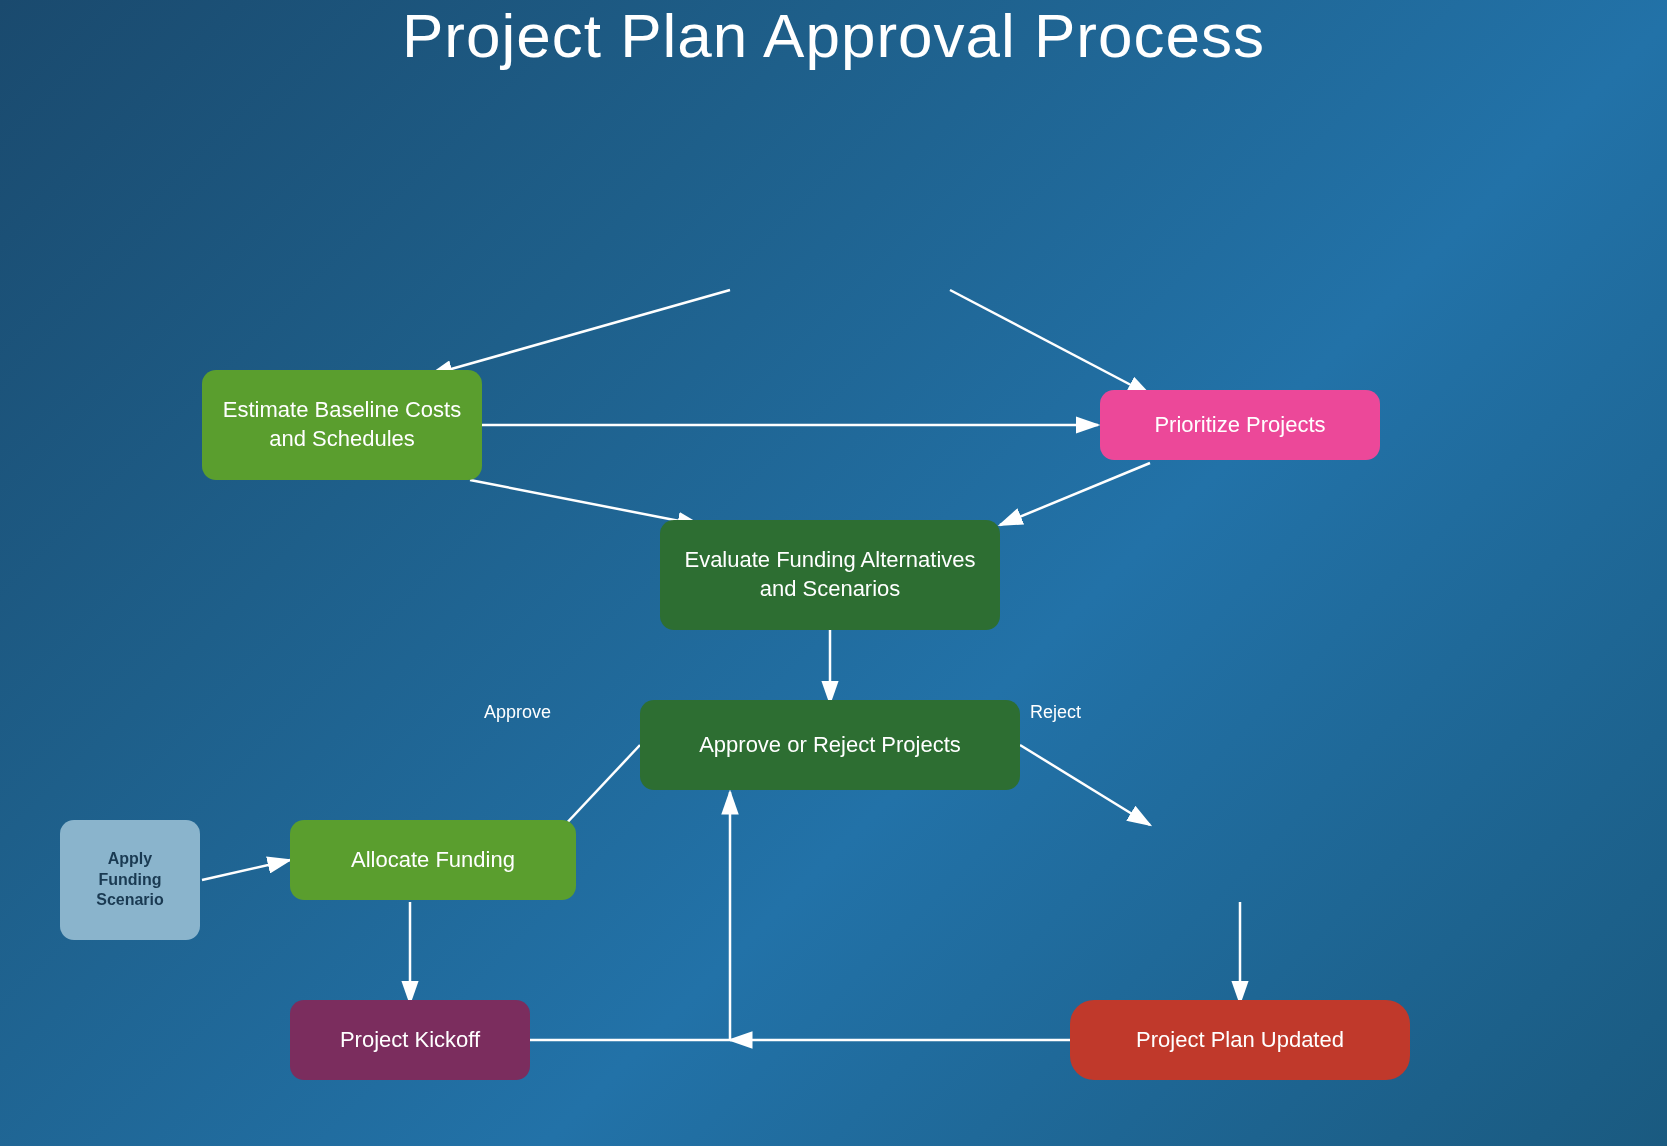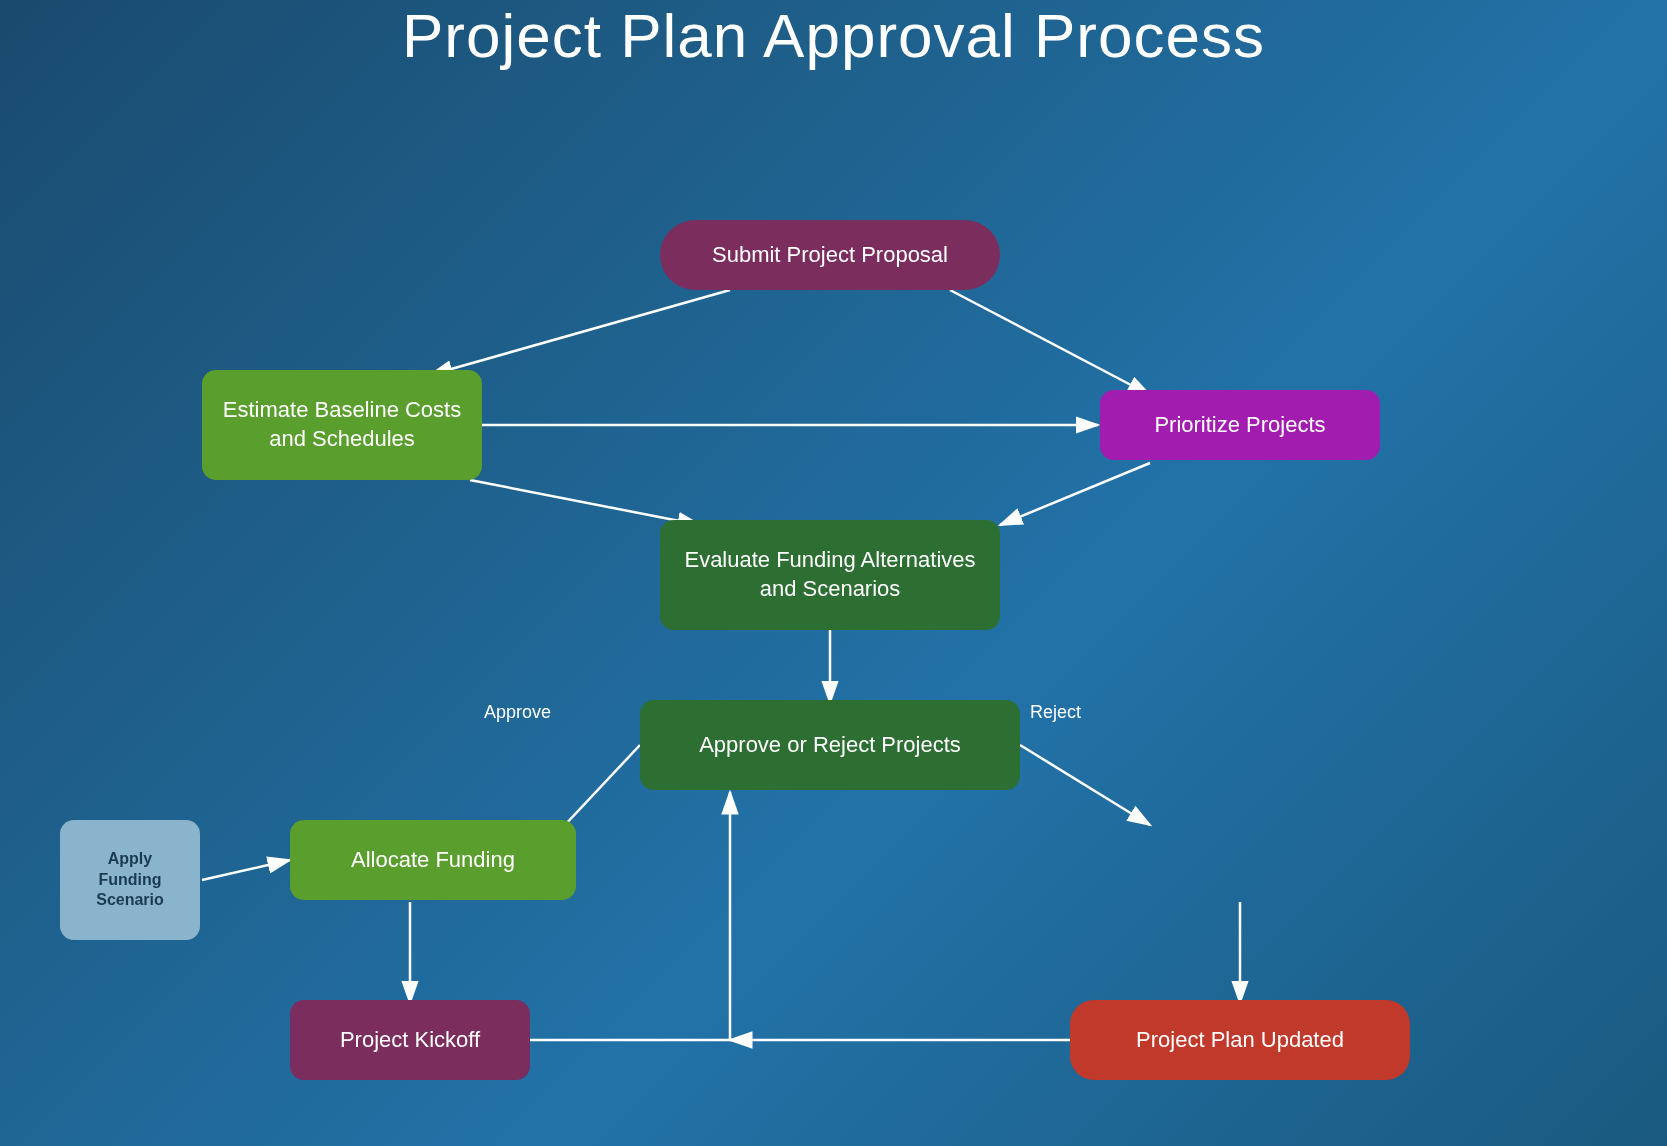--- a/index.html
+++ b/index.html
@@ -56,21 +56,21 @@
     .node-estimate {
       background: #5a9e2e;
       width: 280px;
       height: 110px;
       left: 202px;
       top: 210px;
       border-radius: 14px;
     }
 
     .node-prioritize {
-      background: #a21caf;
+      background: #ec4899;
       width: 280px;
       height: 70px;
       left: 1100px;
       top: 230px;
       border-radius: 14px;
     }
 
     .node-evaluate {
       background: #2d6e32;
       width: 340px;
@@ -201,23 +201,20 @@
 
     <line class="arrow-line" x1="1240" y1="742" x2="1240" y2="843" marker-end="url(#arrowhead)"></line>
 
     <polyline class="arrow-line" points="1070,880 730,880" marker-end="none"></polyline>
 
     <text class="label-text" x="484" y="558">Approve</text>
 
     <text class="label-text" x="1030" y="558">Reject</text>
   </svg>
 
-  <div class="node node-submit">
-    <span>Submit Project Proposal</span>
-  </div>
 
   <div class="node node-estimate">
     <span>Estimate Baseline Costs and Schedules</span>
   </div>
 
   <div class="node node-prioritize">
     <span>Prioritize Projects</span>
   </div>
 
   <div class="node node-evaluate">

